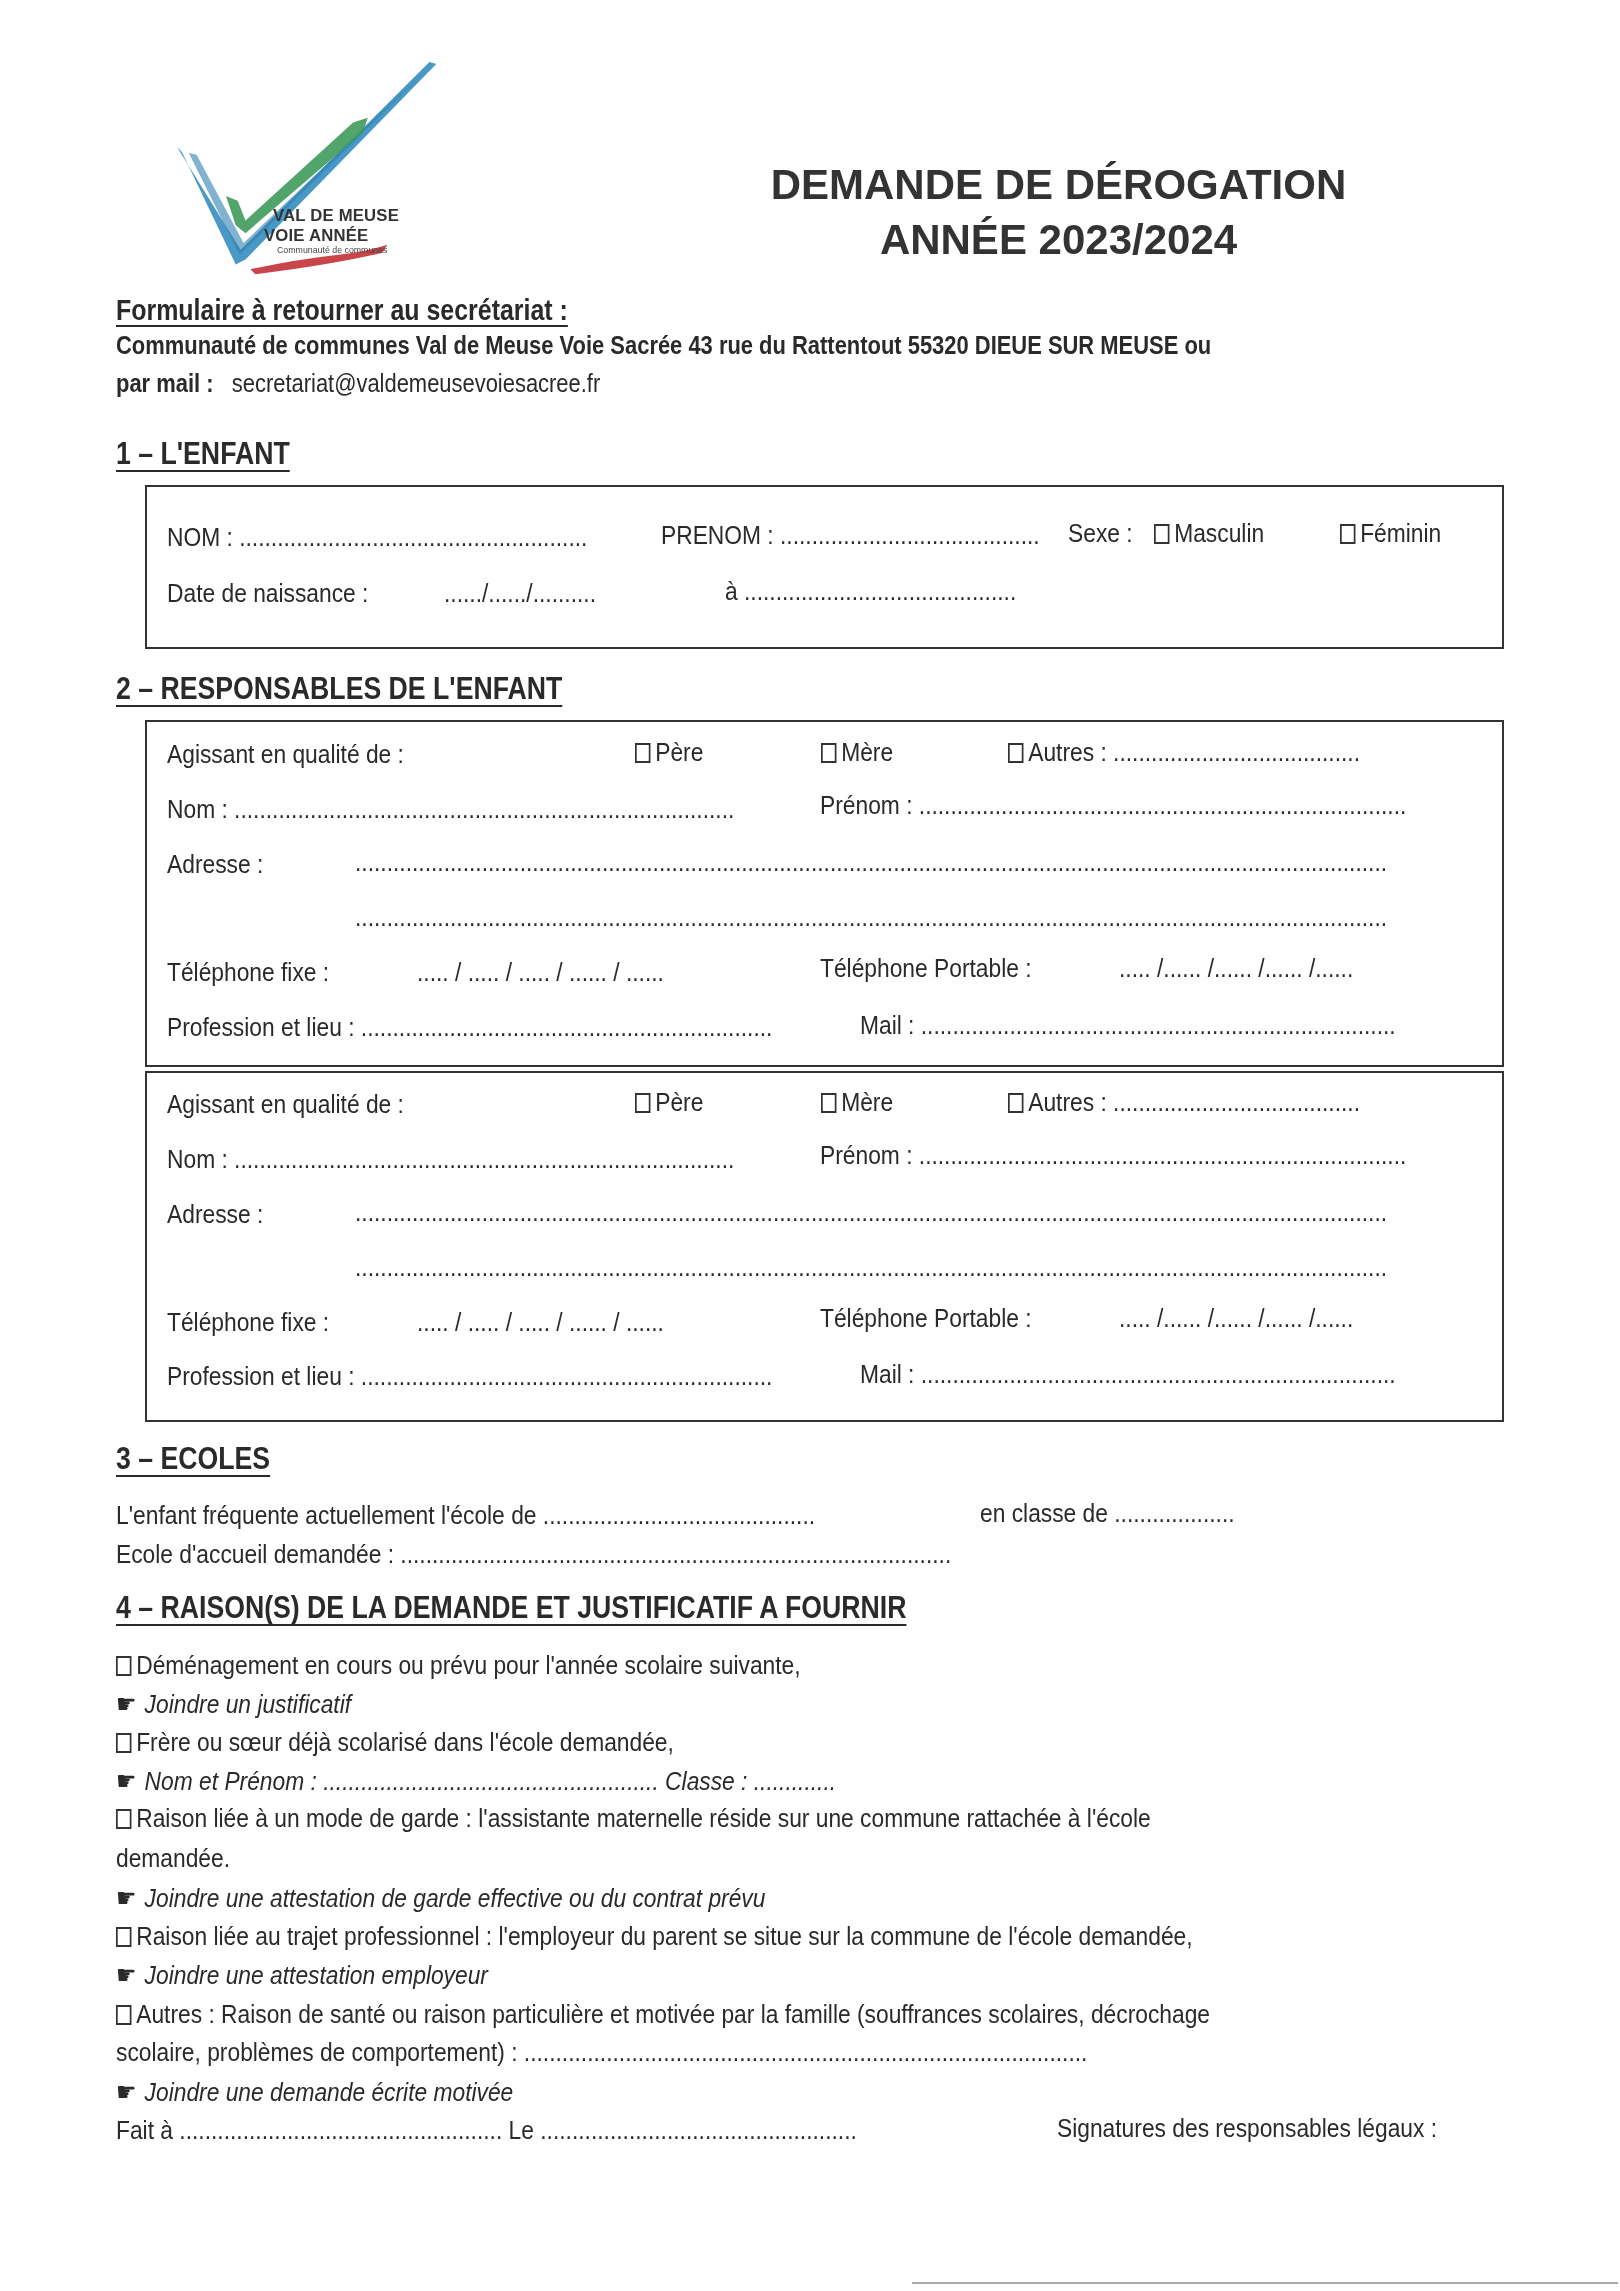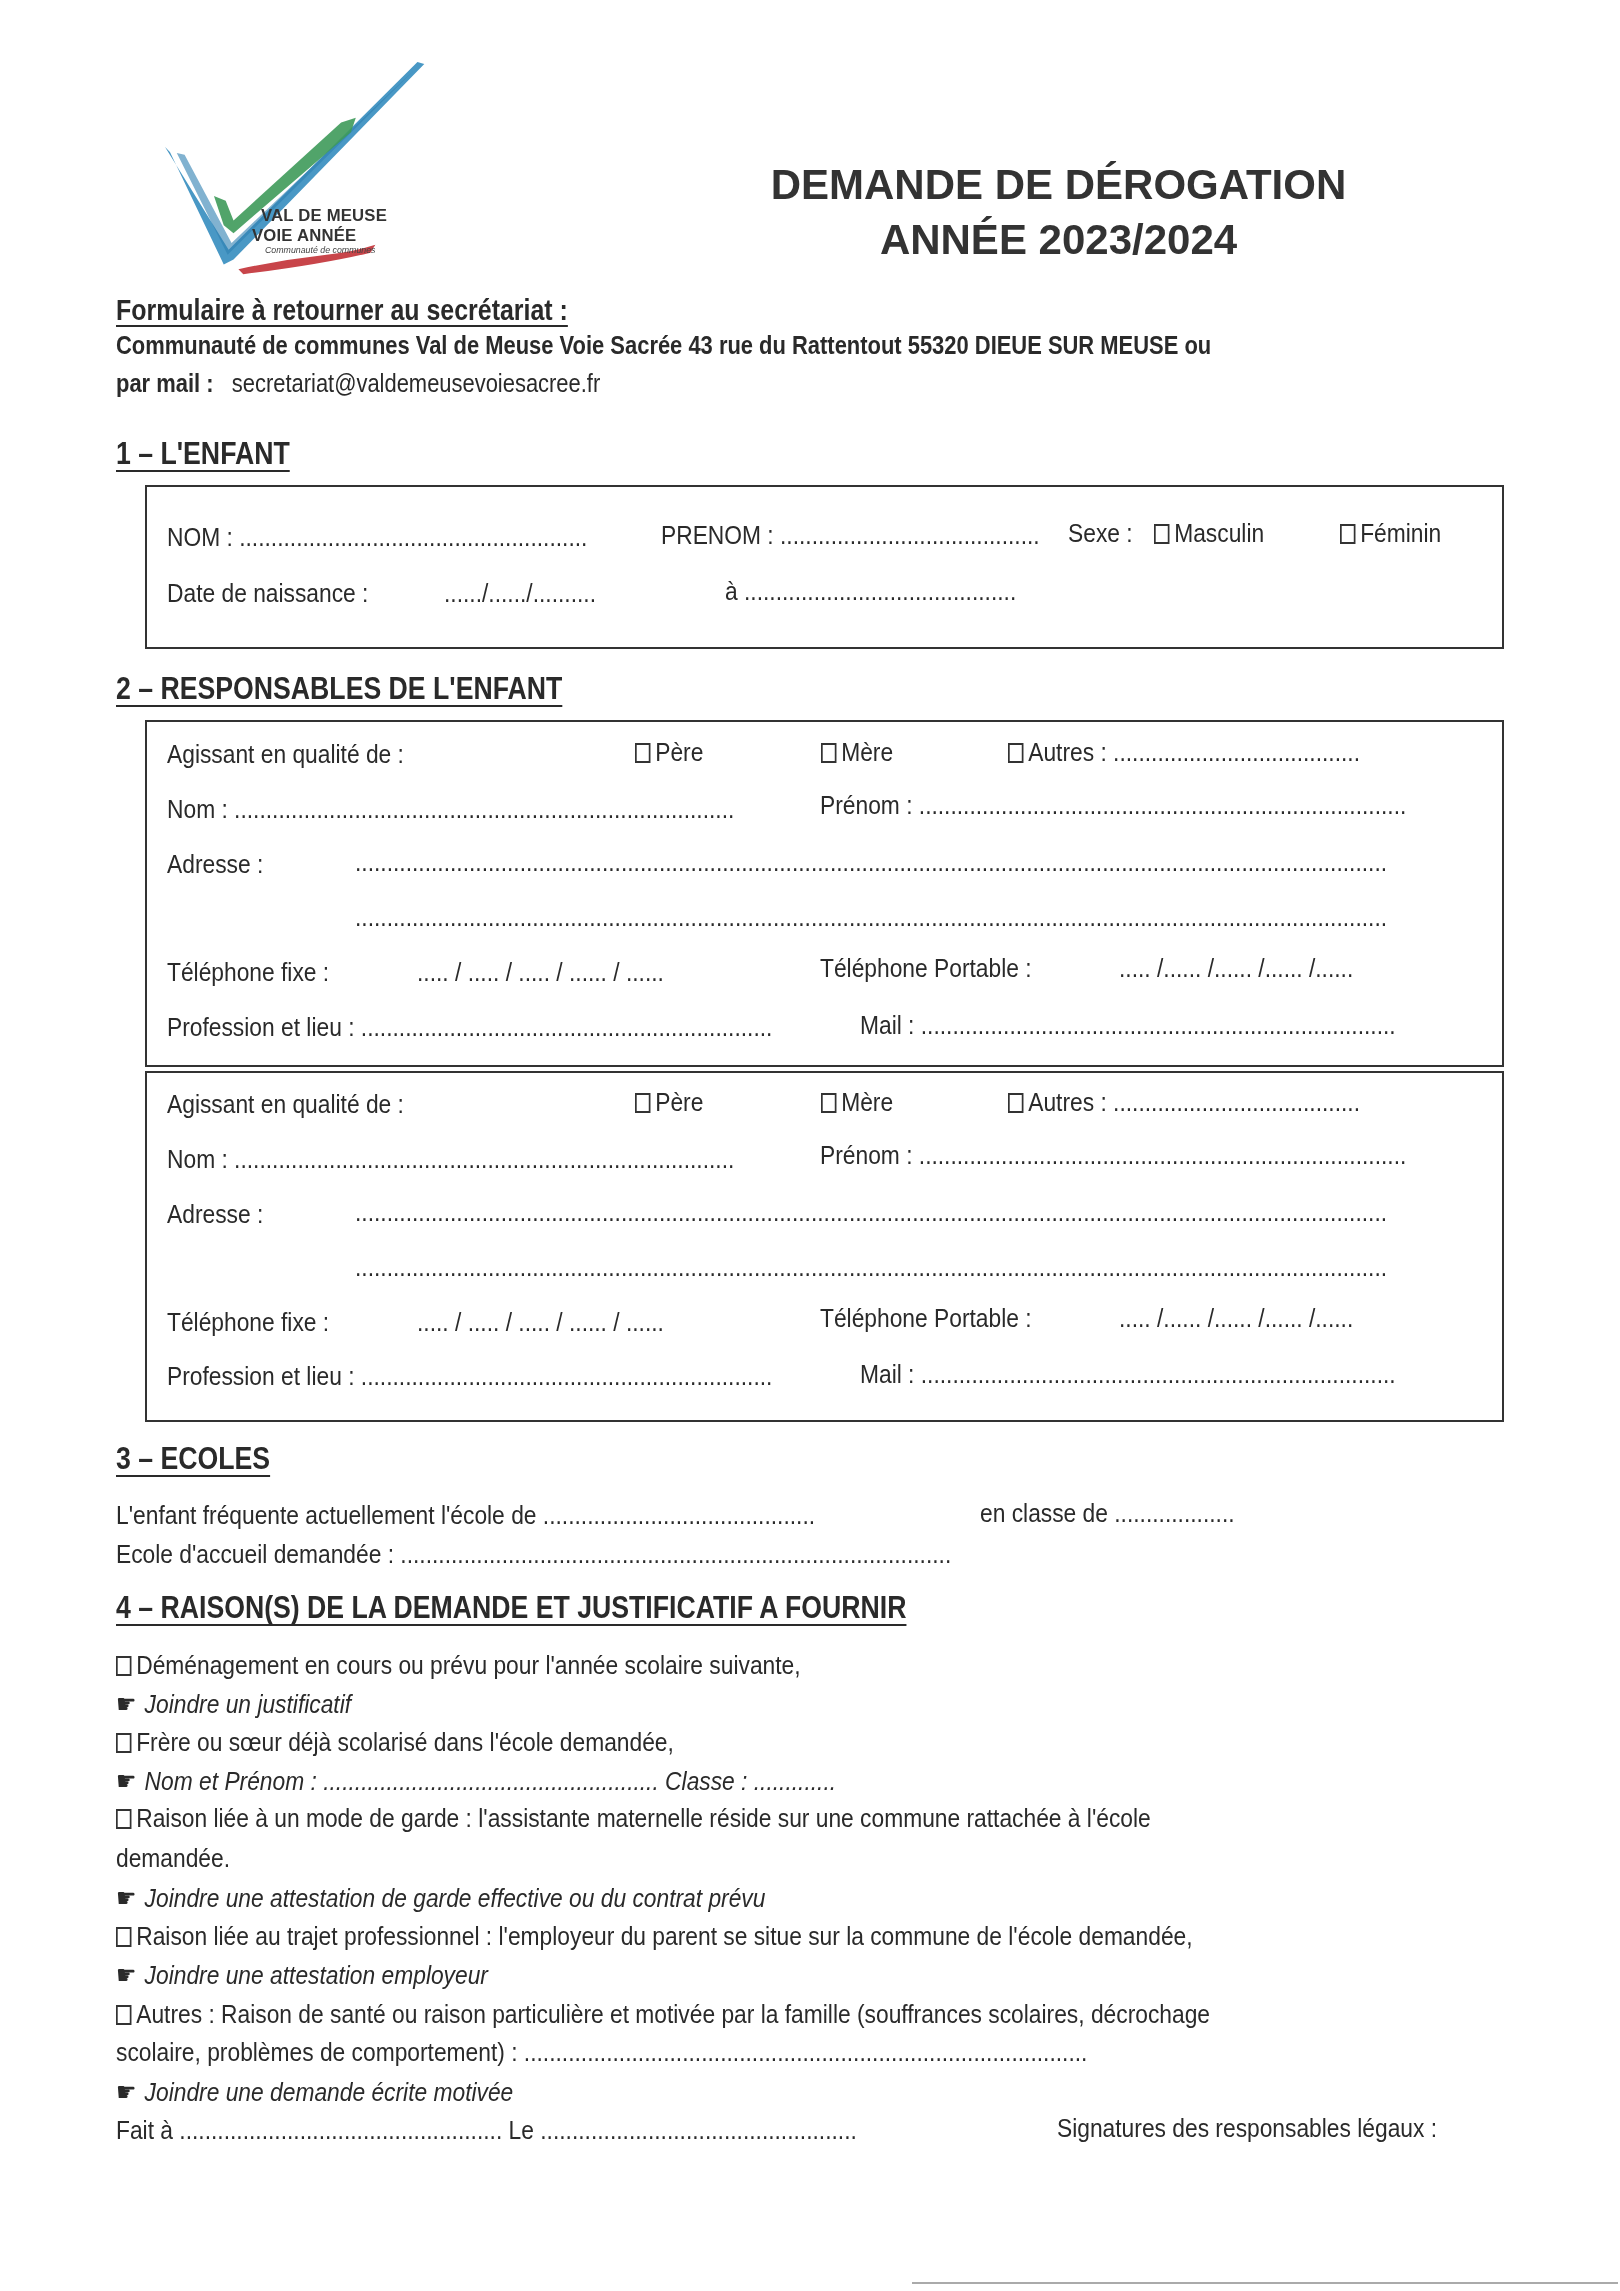--- a/index.html
+++ b/index.html
@@ -1,23 +1,23 @@
 <!DOCTYPE html>
 <html><head>
 <meta charset="utf-8">
 <style>
   html,body{margin:0;padding:0;background:#fff;}
   body{width:1620px;height:2292px;position:relative;overflow:hidden;color:#2a2a2a;
        font-family:"Liberation Sans",sans-serif;}
   .abs{position:absolute;white-space:nowrap;}
   .cond{transform-origin:0 50%;transform:scaleX(0.86);}
   .t{font-size:26.5px;}
-  .logo{position:absolute;left:155px;top:59px;width:294px;height:225px;}
+  .logo{position:absolute;left:167px;top:59px;width:294px;height:225px;}
   .logo-text{position:absolute;font-weight:bold;font-size:16.7px;color:#333;letter-spacing:0.2px;}
-  .logo-sub{position:absolute;font-style:italic;font-size:8.8px;color:#444;}
+  .logo-sub{position:absolute;font-size:8.8px;color:#444;}
   .title{position:absolute;left:0;width:1620px;text-align:center;font-weight:bold;font-size:42px;color:#333;}
   .title1{top:161px;left:382px;width:1353px;}
   .title2{top:216px;left:382px;width:1353px;}
   .rethead{left:116px;top:294px;font-size:29px;font-weight:bold;text-decoration:underline;text-underline-offset:4.9px;}
   .addr{font-size:25.5px;font-weight:bold;}
   .sect{font-size:31px;font-weight:bold;text-decoration:underline;text-underline-offset:5.9px;text-decoration-thickness:2px;}
   .box{position:absolute;border:2px solid #333;}
   .box1{left:145px;top:485px;width:1355px;height:160px;}
   .box2a{left:145px;top:720px;width:1355px;height:343px;}
   .box2b{left:145px;top:1071px;width:1355px;height:347px;}

